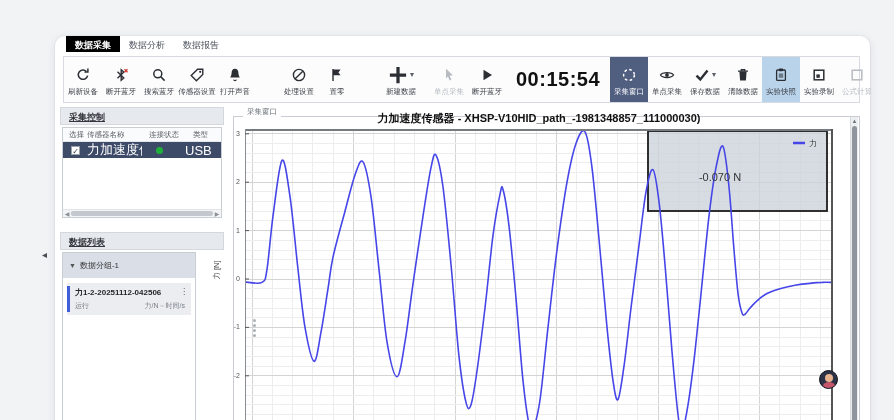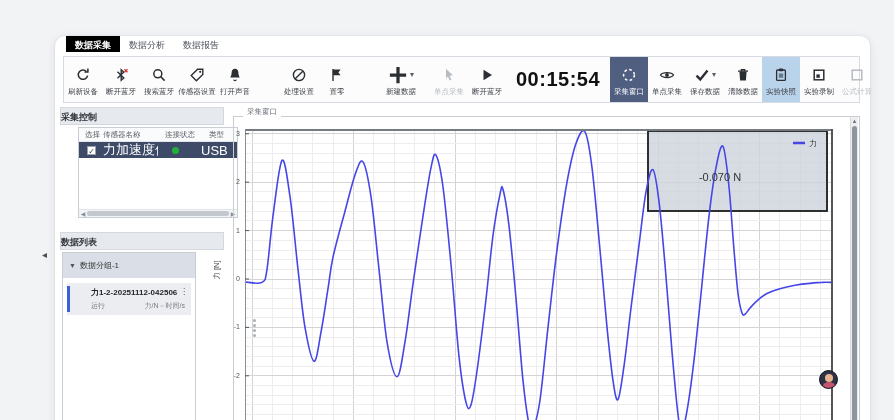--- a/index.html
+++ b/index.html
@@ -32,41 +32,41 @@
   .tbtn.navy .tlabel { color:#fff; }
   .tbtn.blue { background:#b9d3ea; }
   .tbtn .caret { font-size:8px; color:#5a5e66; margin-left:2px; }
   .gap-after { margin-right:26px; }
   .gap-small { margin-right:10px; }
   .timerbox { display:flex; align-items:center; margin:0 10px; }
   .timer { font-size:20px; font-weight:bold; color:#111; letter-spacing:.5px; }
 
   
   .panel-head { position:absolute; left:5px; width:164px; height:18px; background:#e6e9ee;
-    font-size:9px; font-weight:bold; color:#34373d; line-height:18px; padding-left:0;
-    border:1px solid #d4d8de; }
+    font-size:9px; font-weight:bold; color:#34373d; line-height:18px; padding-left:8px;
+    border:1px solid #d4d8de;text-decoration:underline; }
   .box { position:absolute; background:#fff; border:1px solid #c9cdd4; }
-  .sensor-table { left:23px; top:91px; width:160px; height:91px; }
+  .sensor-table { left:7px; top:91px; width:160px; height:91px; }
   .thead { display:flex; height:14px; border-bottom:1px solid #e3e6ea; background:#fafbfc; }
   .th { font-size:7.5px; color:#5a5e66; line-height:14px; overflow:hidden; white-space:nowrap; }
   .trow { display:flex; height:16px; align-items:center; cursor:pointer; }
   .trow.selected { background:#3e4b68; color:#fff; }
   .td { font-size:13px; overflow:hidden; white-space:nowrap; }
   .cb { width:9px; height:9px; background:#fff; border:1px solid #9aa0aa; margin-left:8px;
     font-size:8px; line-height:9px; text-align:center; color:#2f3540; }
   .dot { width:7px; height:7px; border-radius:50%; margin-left:14px; }
   .hscroll { position:absolute; left:0; right:0; bottom:0; height:8px; background:#f3f4f6;
     border-top:1px solid #e0e3e7; display:flex; align-items:center; }
   .hscroll .arr { font-size:6px; color:#8a8f98; width:8px; text-align:center; cursor:pointer; }
   .hscroll .thumb { flex:1; height:5px; background:#c3c8cf; border-radius:2px; cursor:pointer; }
 
   .data-box { left:7px; top:216px; width:134px; bottom:-4px; }
   .group-row { background:#d9dee7; font-size:8px; color:#333; padding:7px 6px; cursor:pointer; }
   .group-row .tri { font-size:7px; color:#555; margin-right:4px; }
-  .ditem { margin:5px 4px 0 4px; background:#ebedf1; position:relative; padding:4px 6px 4px 24px; cursor:pointer; }
+  .ditem { margin:5px 4px 0 4px; background:#ebedf1; position:relative; padding:4px 6px 4px 8px; cursor:pointer; }
   .ditem .bar { position:absolute; left:0; top:3px; bottom:3px; width:3px; background:#3f5fd8; }
   .ditem .dtitle { font-size:8px; font-weight:bold; color:#23262b; white-space:nowrap; overflow:hidden; }
   .ditem .dots { position:absolute; right:3px; top:4px; font-size:8px; color:#555; }
   .ditem .dsub { display:flex; justify-content:space-between; margin-top:3px; }
   .ditem .dsub span { font-size:7px; color:#787d85; }
 
   
   .chart-card { position:absolute; left:150px; top:69px; width:655px; height:355px; }
   .groupbox-border { position:absolute; left:28px; top:11px; right:0; bottom:-6px;
     border:1px solid #c9cdd3; }
@@ -308,20 +308,21 @@
     <div class="splitter-dots">
       <i></i>
         <i></i>
         <i></i>
         <i></i>
     </div>
 
     <div class="chart-card">
       <div class="groupbox-border"></div>
       <div class="group-label">采集窗口</div>
+      <div class="chart-title">力加速度传感器 - XHSP-V10HID_path_-1981348857_111000030)</div>
       <div class="ylabel">力 [N]</div>
       <div id="yticks">
           <span class="ytick" style="left: 18px; top: 24.8px;">3</span>
           <span class="ytick" style="left: 18px; top: 73.2px;">2</span>
           <span class="ytick" style="left: 18px; top: 121.6px;">1</span>
           <span class="ytick" style="left: 18px; top: 170px;">0</span>
           <span class="ytick" style="left: 18px; top: 218.4px;">-1</span>
           <span class="ytick" style="left: 18px; top: 266.8px;">-2</span>
         </div>
       <div class="plot-wrap">

